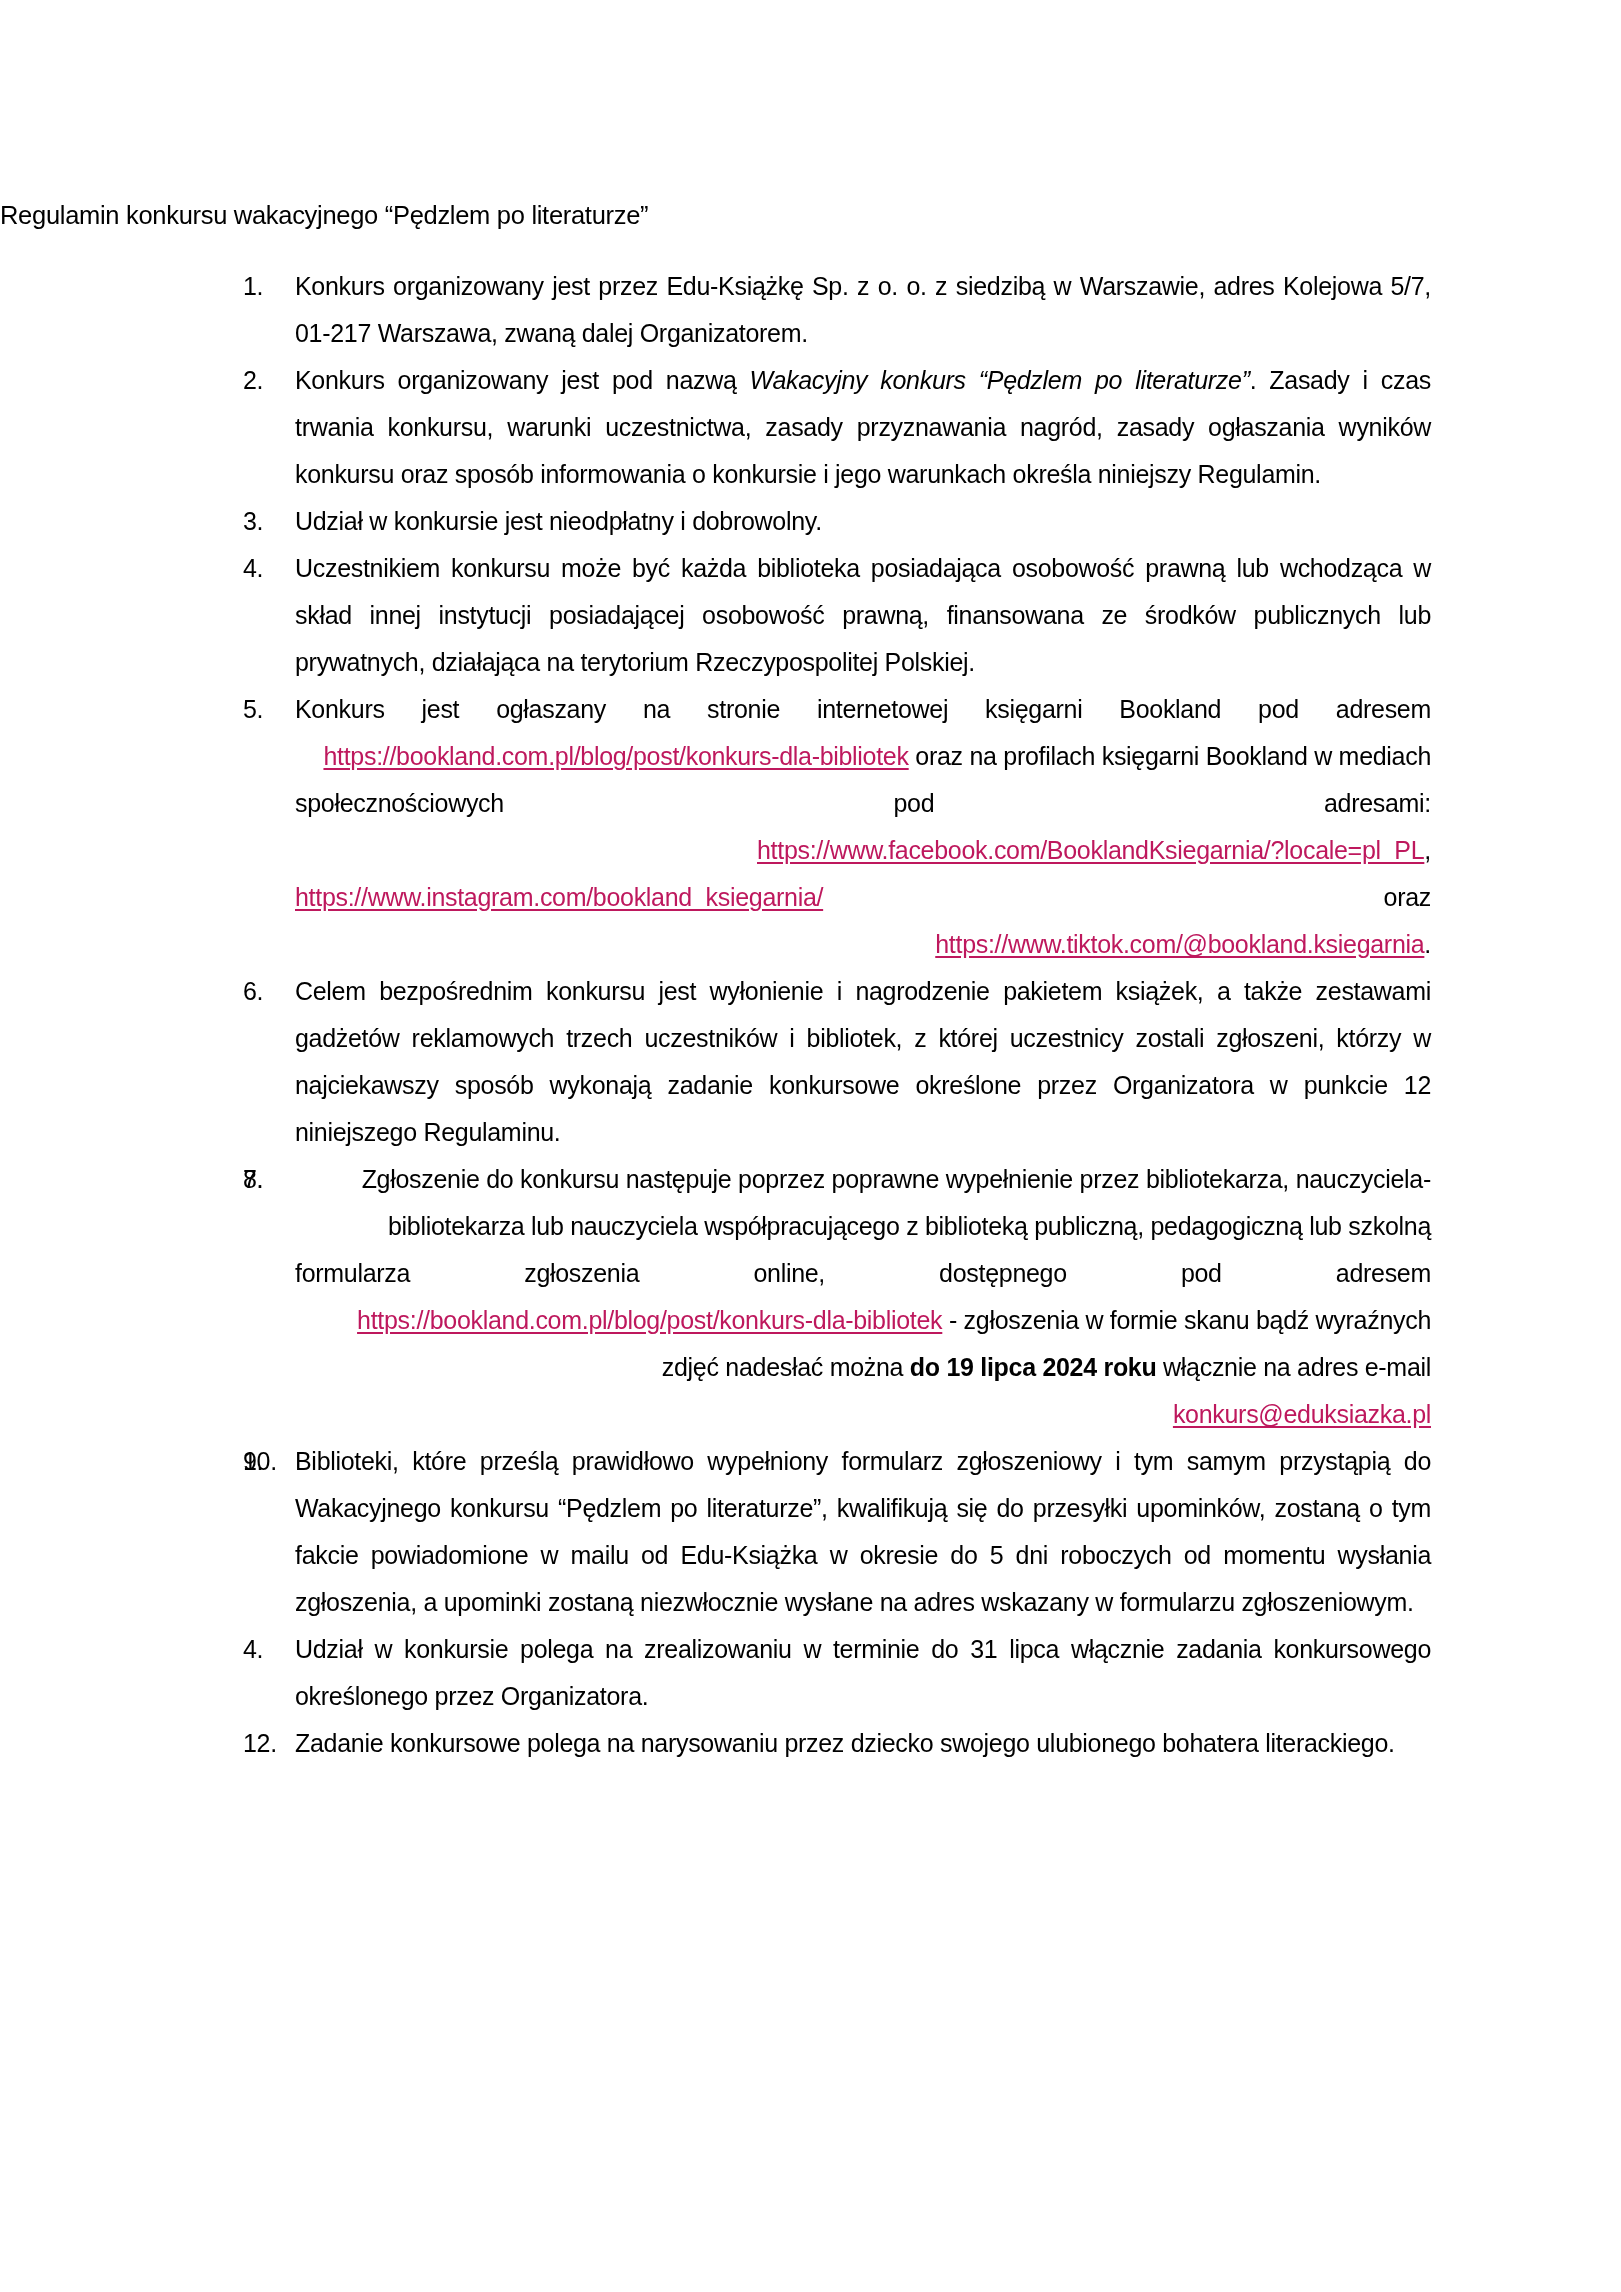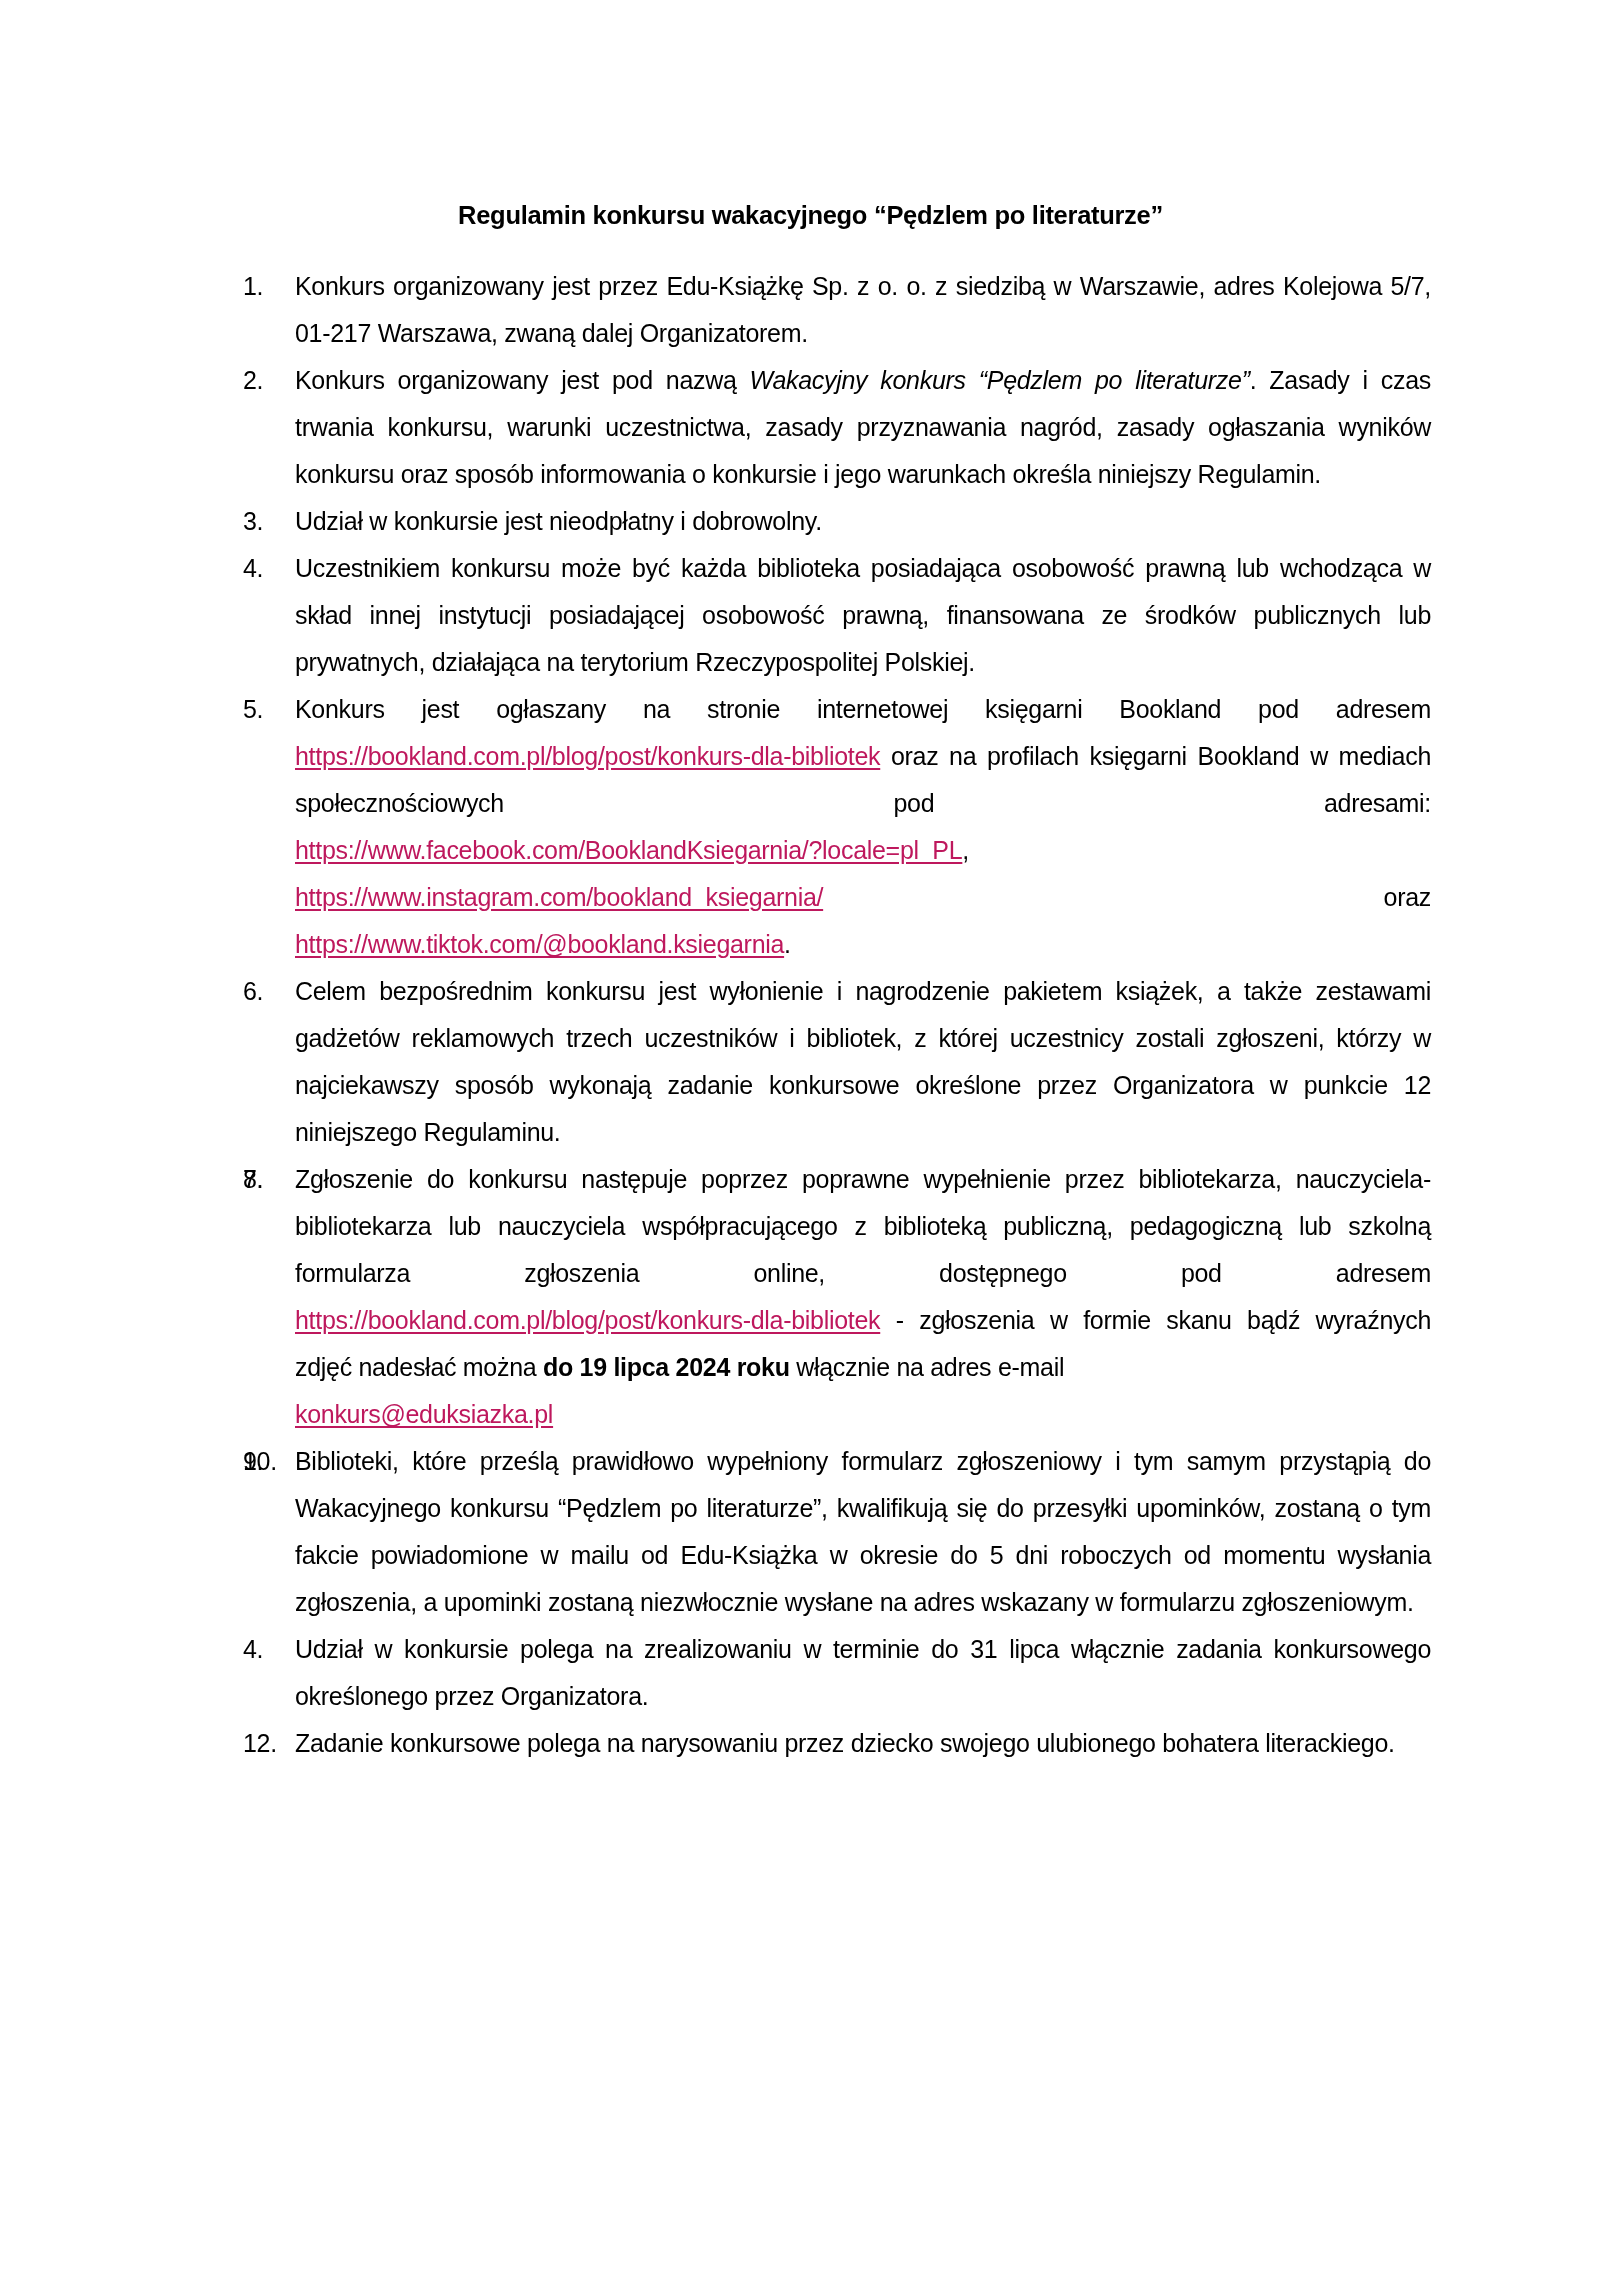--- a/index.html
+++ b/index.html
@@ -3,41 +3,41 @@
 <meta charset="utf-8">
 <style>
   html, body { margin: 0; padding: 0; background: #ffffff; }
   body { width: 1621px; height: 2293px; position: relative; overflow: hidden; }
   .page {
     position: absolute; left: 0; top: 0; width: 1621px; height: 2293px; background: #fff;
     font-family: "Liberation Sans", sans-serif; color: #000;
   }
   .title {
     position: absolute; top: 196px; left: 0; width: 100%;
-    text-align: center; font-weight: bold; font-size: 25.5px; line-height: 39px;
+    font-weight: normal; font-size: 25.5px; line-height: 39px;
     letter-spacing: -0.3px;
   }
   ol.rules {
     position: absolute; top: 263px; left: 243px; width: 1188px;
     margin: 0; padding: 0; list-style: none;
   }
   ol.rules li {
     position: relative; padding-left: 52px;
     font-size: 25px; line-height: 47px;
     text-align: justify; letter-spacing: -0.3px; word-spacing: 0px;
   }
   ol.rules li .num {
     position: absolute; left: 0; top: 0; width: 49px;
   }
   a.link { color: #be185d; text-decoration: underline; text-underline-offset: 2.9px; }
   .last-justify { text-align-last: justify; }
   .nojust { text-align: left; }
   em { }
   b { font-weight: bold; }
-  .br { display: block; }
+  .br { display: block; text-align: right; }
 </style>
 </head>
 <body>
 
 <div class="page">
   <div class="title">Regulamin konkursu wakacyjnego “Pędzlem po literaturze”</div>
 
   <ol class="rules">
     <li>
       <span class="num">1.</span>

